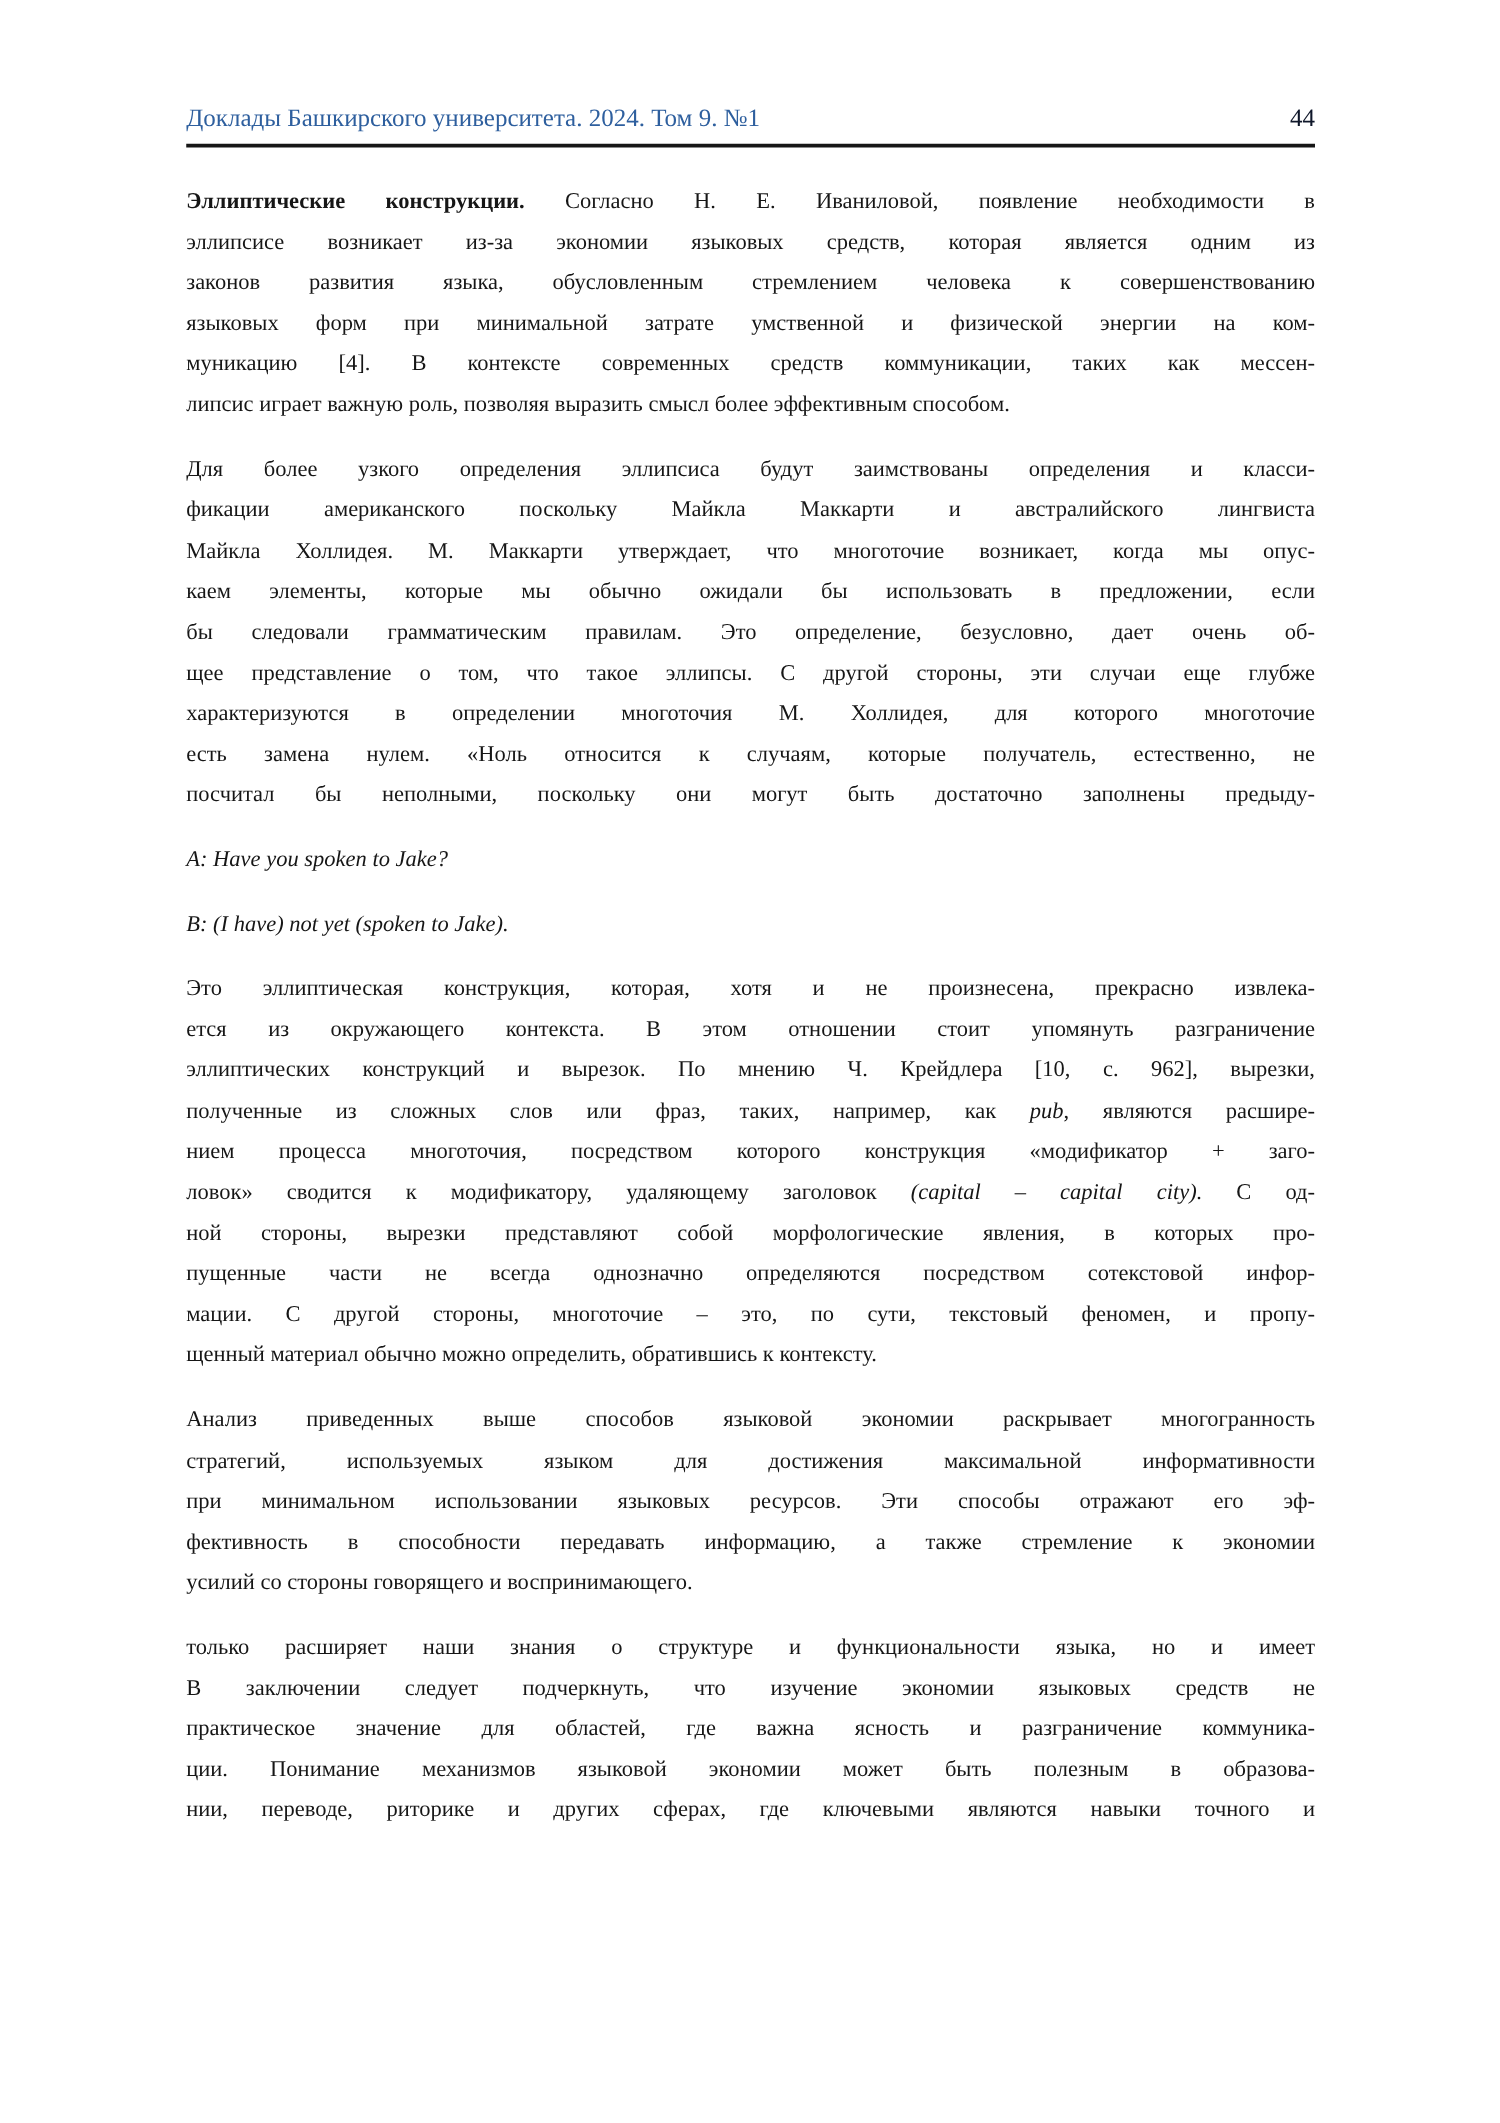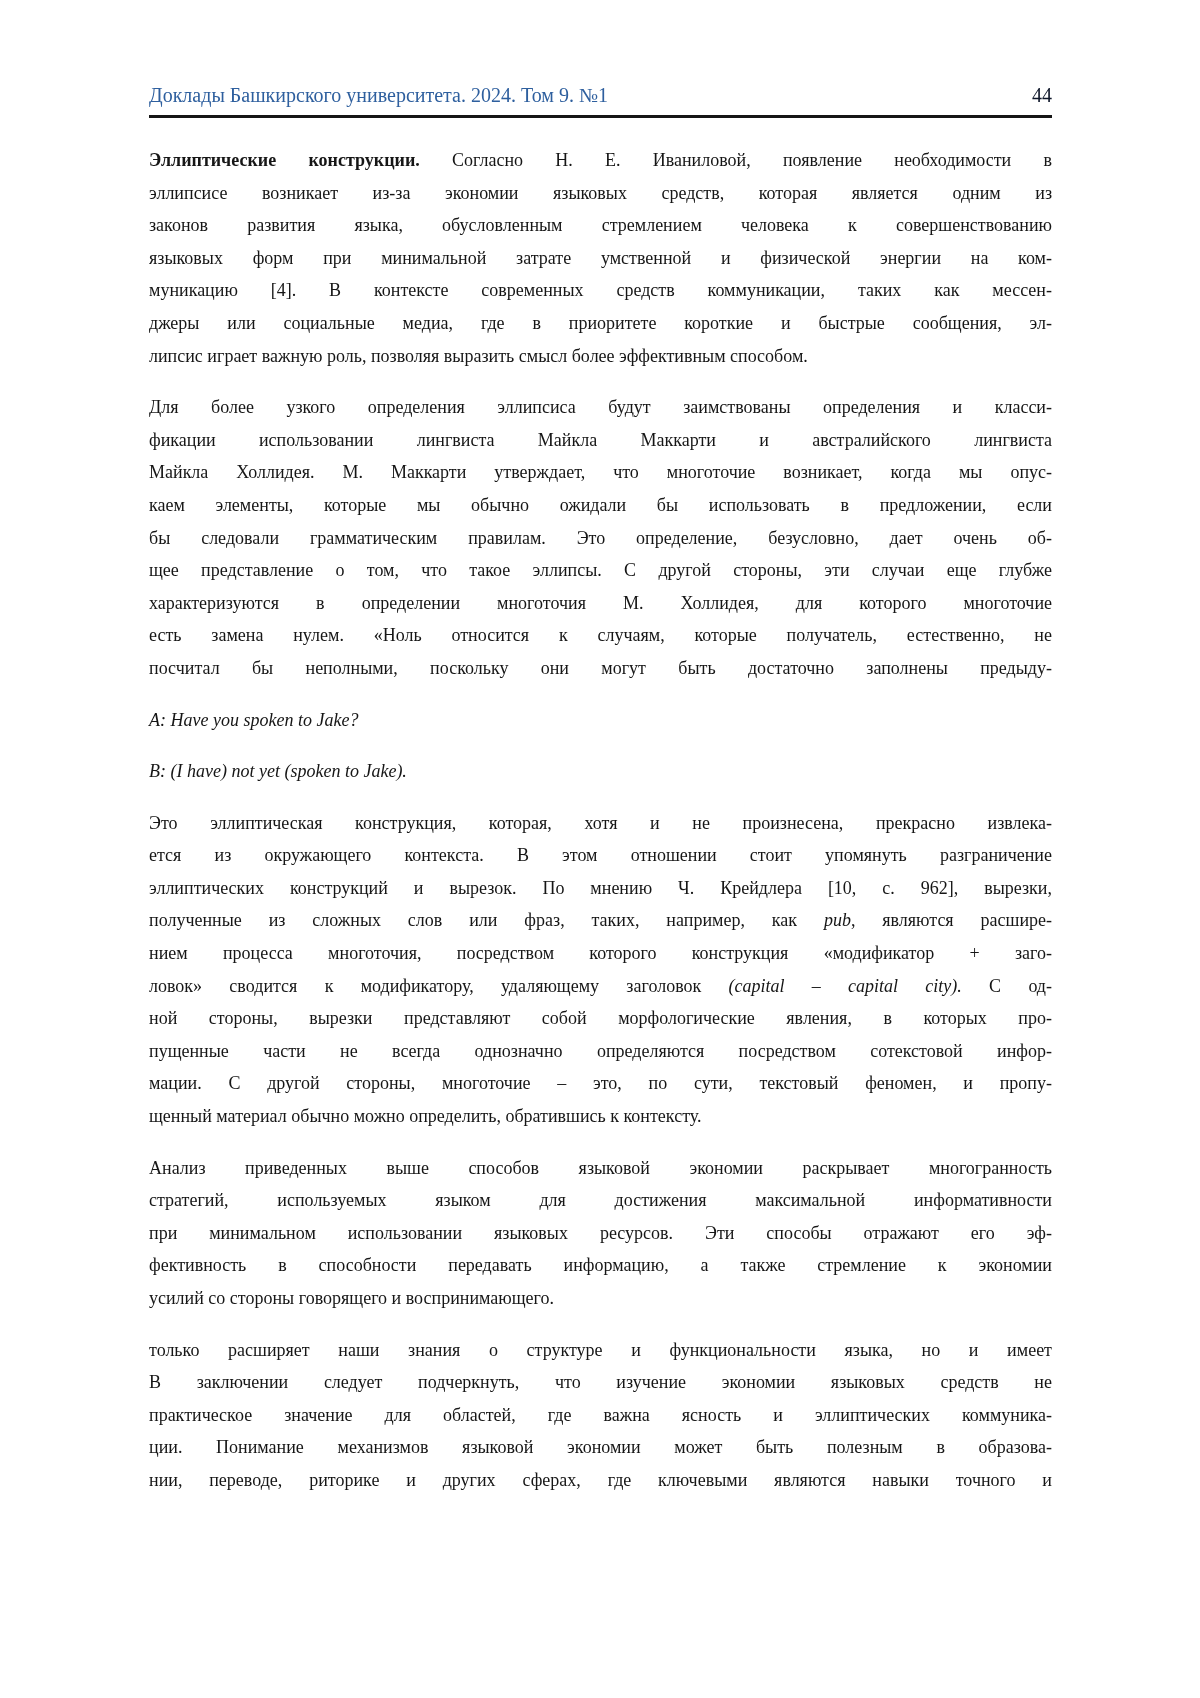--- a/index.html
+++ b/index.html
@@ -57,26 +57,25 @@
     <span class="page-number">44</span>
   </div>
   <div class="header-rule"></div>
   <div class="article">
       <div class="para">
         <div class="line"><span class="seg-b ">Эллиптические конструкции.</span><span class=""> Согласно Н. Е. Иваниловой, появление необходимости в</span></div>
         <div class="line"><span class="">эллипсисе возникает из-за экономии языковых средств, которая является одним из</span></div>
         <div class="line"><span class="">законов развития языка, обусловленным стремлением человека к совершенствованию</span></div>
         <div class="line"><span class="">языковых форм при минимальной затрате умственной и физической энергии на ком-</span></div>
         <div class="line"><span class="">муникацию [4]. В контексте современных средств коммуникации, таких как мессен-</span></div>
-        <div class="line"><span class="">джеры или социальные медиа, где в приоритете короткие и быстрые сообщения, эл-</span></div>
         <div class="line last"><span class="">липсис играет важную роль, позволяя выразить смысл более эффективным способом.</span></div>
       </div>
       <div class="para">
         <div class="line"><span class="">Для более узкого определения эллипсиса будут заимствованы определения и класси-</span></div>
-        <div class="line"><span class="">фикации использовании лингвиста Майкла Маккарти и австралийского лингвиста</span></div>
+        <div class="line"><span class="">фикации американского поскольку Майкла Маккарти и австралийского лингвиста</span></div>
         <div class="line"><span class="">Майкла Холлидея. М. Маккарти утверждает, что многоточие возникает, когда мы опус-</span></div>
         <div class="line"><span class="">каем элементы, которые мы обычно ожидали бы использовать в предложении, если</span></div>
         <div class="line"><span class="">бы следовали грамматическим правилам. Это определение, безусловно, дает очень об-</span></div>
         <div class="line"><span class="">щее представление о том, что такое эллипсы. С другой стороны, эти случаи еще глубже</span></div>
         <div class="line"><span class="">характеризуются в определении многоточия М. Холлидея, для которого многоточие</span></div>
         <div class="line"><span class="">есть замена нулем. «Ноль относится к случаям, которые получатель, естественно, не</span></div>
         <div class="line"><span class="">посчитал бы неполными, поскольку они могут быть достаточно заполнены предыду-</span></div>
       </div>
       <div class="para italic">
         <div class="line last"><span class="">A: Have you spoken to Jake?</span></div>
@@ -99,18 +98,18 @@
       <div class="para">
         <div class="line"><span class="">Анализ приведенных выше способов языковой экономии раскрывает многогранность</span></div>
         <div class="line"><span class="">стратегий, используемых языком для достижения максимальной информативности</span></div>
         <div class="line"><span class="">при минимальном использовании языковых ресурсов. Эти способы отражают его эф-</span></div>
         <div class="line"><span class="">фективность в способности передавать информацию, а также стремление к экономии</span></div>
         <div class="line last"><span class="">усилий со стороны говорящего и воспринимающего.</span></div>
       </div>
       <div class="para">
         <div class="line"><span class="">только расширяет наши знания о структуре и функциональности языка, но и имеет</span></div>
         <div class="line"><span class="">В заключении следует подчеркнуть, что изучение экономии языковых средств не</span></div>
-        <div class="line"><span class="">практическое значение для областей, где важна ясность и эллиптических коммуника-</span></div>
+        <div class="line"><span class="">практическое значение для областей, где важна ясность и разграничение коммуника-</span></div>
         <div class="line"><span class="">ции. Понимание механизмов языковой экономии может быть полезным в образова-</span></div>
         <div class="line"><span class="">нии, переводе, риторике и других сферах, где ключевыми являются навыки точного и</span></div>
       </div>
     </div>
 </div>
 
 </body></html>

